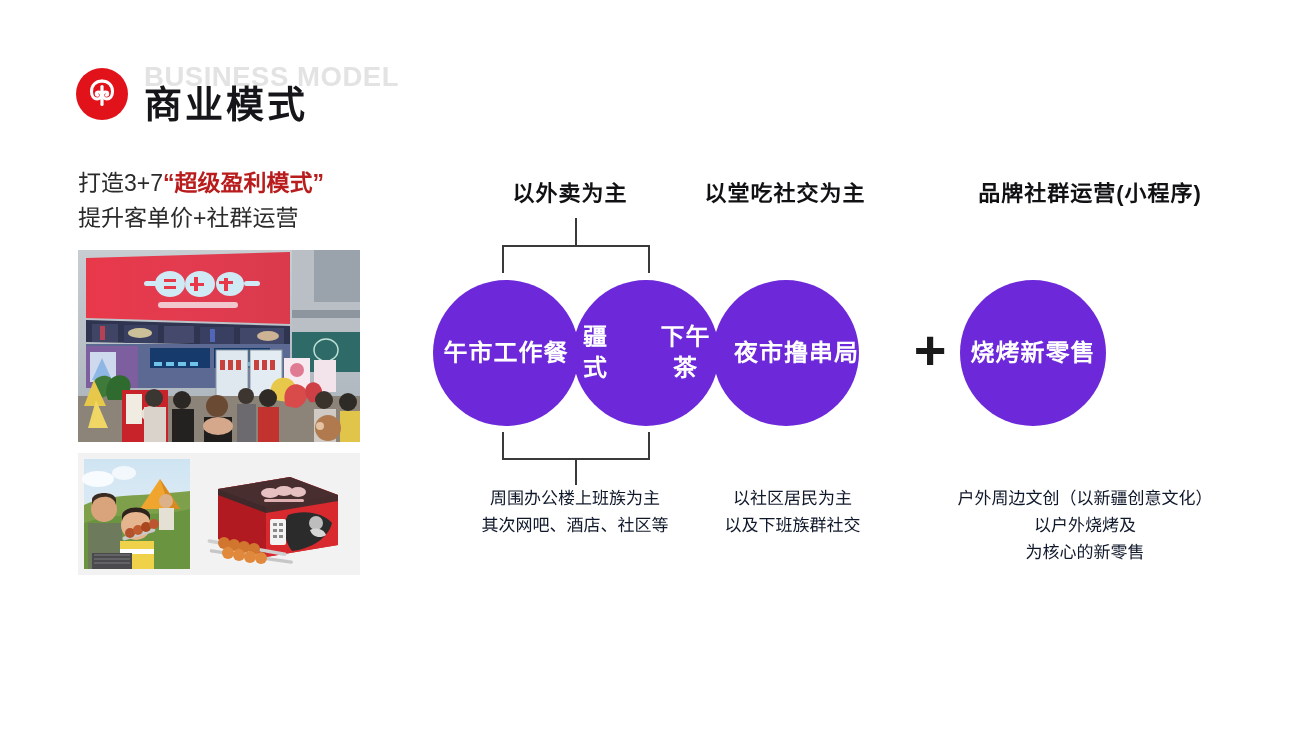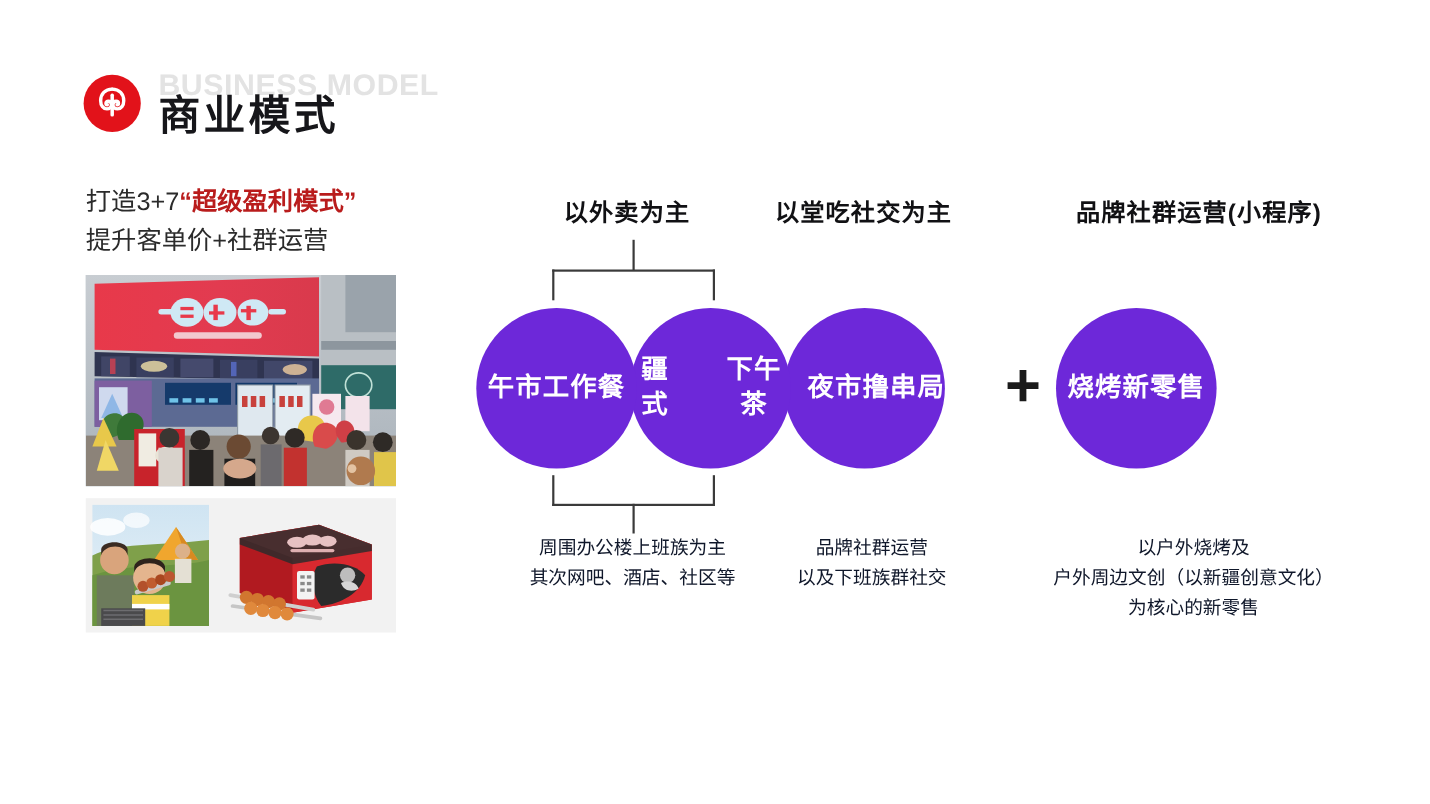--- a/index.html
+++ b/index.html
@@ -462,20 +462,20 @@
 <div class="brk" id="brk-bot-legL"></div>
 <div class="brk" id="brk-bot-legR"></div>
 <div class="brk" id="brk-bot-bar"></div>
 <div class="brk" id="brk-bot-stem"></div>
 
 <div class="caption" id="cap-delivery">
   <div>周围办公楼上班族为主</div>
   <div>其次网吧、酒店、社区等</div>
 </div>
 <div class="caption" id="cap-dinein">
-  <div>品牌社群运营</div>
+  <div>以社区居民为主</div>
   <div>以及下班族群社交</div>
 </div>
 <div class="caption" id="cap-brand">
+  <div>户外周边文创（以新疆创意文化）</div>
   <div>以户外烧烤及</div>
-  <div>户外周边文创（以新疆创意文化）</div>
   <div>为核心的新零售</div>
 </div>
 
 </body></html>

